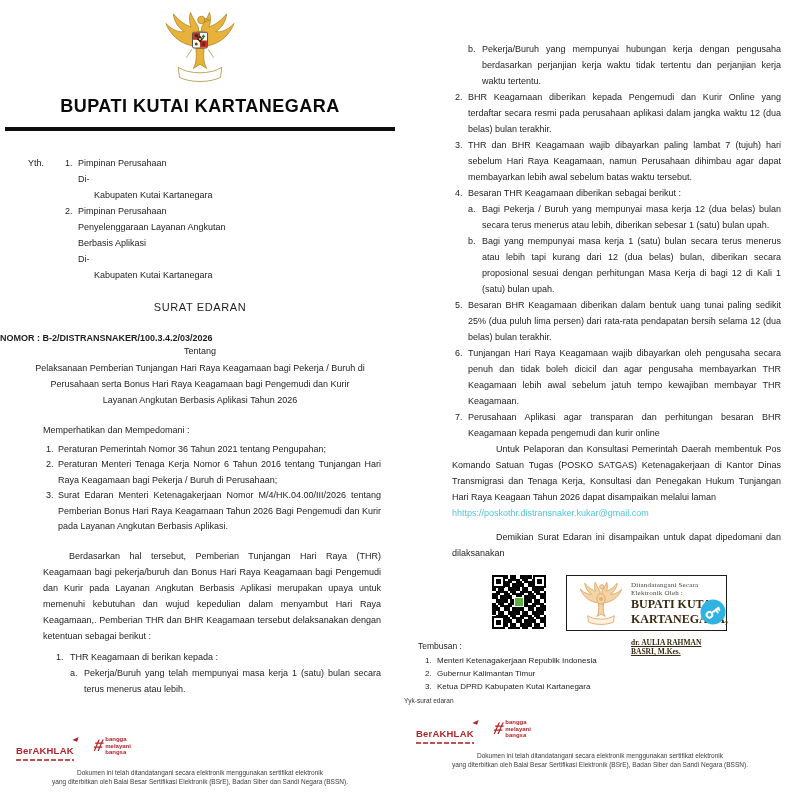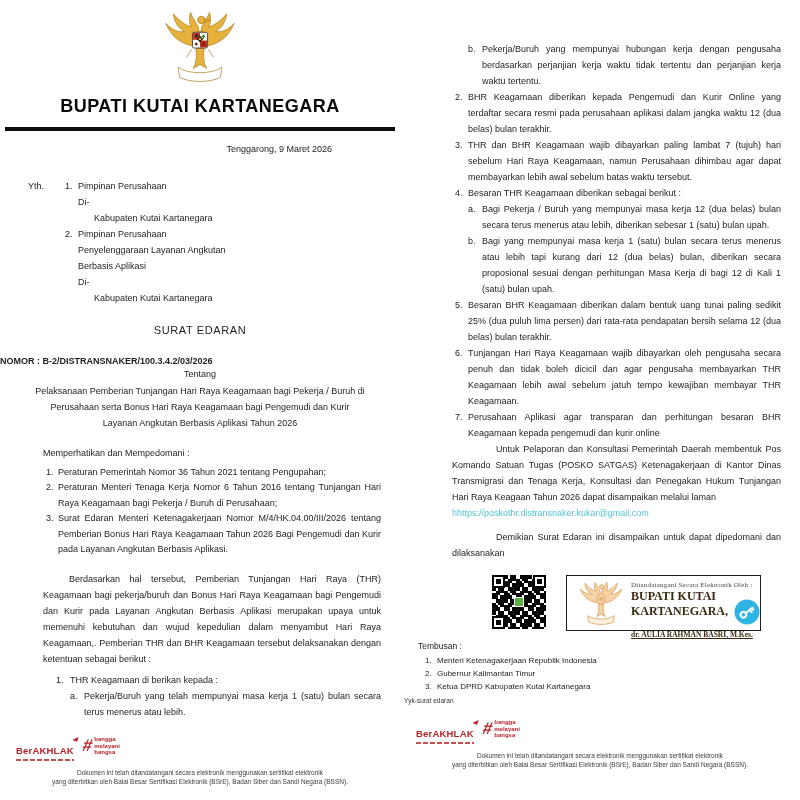--- a/index.html
+++ b/index.html
@@ -58,40 +58,40 @@
   .qr { width:54px; height:54px; position:relative; background:#fff;
         background-image:
           repeating-conic-gradient(#000 0% 25%, transparent 0% 50%),
           repeating-conic-gradient(#0b0b0b 0% 25%, #ffffff 0% 50%);
         background-size:8px 8px, 12px 12px; }
   .qr .finder { position:absolute; width:13px; height:13px; border:2.5px solid #000; background:#fff; }
   .qr .finder::after { content:""; position:absolute; inset:2px; background:#000; }
   .qr .f-tl { top:0; left:0; } .qr .f-tr { top:0; right:0; } .qr .f-bl { bottom:0; left:0; }
   .qr .center-dot { position:absolute; top:22px; left:22px; width:10px; height:10px;
                     background:#5eb043; border:1.5px solid #fff; }
-  .sig-box { width:195px; height:56px; border:1.6px solid #1c1c1c; position:relative;
+  .sig-box { width:161px; height:56px; border:1.6px solid #1c1c1c; position:relative;
              padding:5px 6px 0 64px; font-family:"Liberation Serif", serif; }
   .sig-wm { position:absolute; left:9px; top:3px; }
   .sig-l1 { font-size:7px; color:#4c463c; letter-spacing:.2px; }
   .sig-office { margin-top:0; font-size:12px; font-weight:bold; color:#3a2a12; }
   .sig-name { margin-top:11px; font-size:7.5px; font-weight:bold; color:#3a2a12;
               text-decoration:underline; }
   .key-badge { position:absolute; right:0px; top:23px; width:26px; height:26px; }
 
   
   .tembusan-head { margin:10px 0 0 18px; font-size:8.5px; }
   .tembusan-list { margin:3px 0 0 25px; font-size:8px; line-height:13px; }
   .tembusan-list .li-num { width:12px; }
   .small-note { margin:4px 0 0 4px; font-size:6.5px; color:#333; }
 
   
   .footer { position:absolute; left:0; right:0; }
   .footer-left  { bottom:14px; }
   .footer-right { bottom:31px; }
-  .footer-logos { display:flex; align-items:flex-start; gap:9px; margin-left:16px; }
+  .footer-logos { display:flex; align-items:flex-start; gap:20px; margin-left:16px; }
   .berakhlak { position:relative; padding-top:4px; }
   .ba-text { font-size:9.5px; font-weight:800; color:#b5242a; letter-spacing:.2px; }
   .ba-arrow { position:absolute; top:0; right:-4px; width:0; height:0;
               border-left:5px solid transparent; border-bottom:5px solid #b5242a;
               transform:rotate(18deg); }
   .ba-sub { height:2px; margin-top:1px; background:
             repeating-linear-gradient(90deg,#c0524f 0 5px, transparent 5px 7px); }
   .bangga { display:flex; align-items:center; gap:2px; }
   .hash { font-size:17px; font-weight:800; color:#b5242a; transform:skewX(-12deg);
           line-height:17px; }
@@ -127,21 +127,20 @@
           <circle cx="54.5" cy="50" r="2.2" fill="#4a4a10"></circle>
           <path d="M60 38 l-4.5 5 4.5 5 4.5 -5 z" fill="#111111"></path>
           <path d="M60 40 l1 2 2 0 -1.6 1.3 .6 2 -2 -1.2 -2 1.2 .6 -2 -1.6 -1.3 2 0 z" fill="#f4c430"></path>
         </g>
         <g fill="#ffffff" stroke="#a87b1e" stroke-width="1">
           <path d="M28 84 C42 95 78 95 92 84 L90 99 C74 107 46 107 30 99 Z"></path>
         </g>
       </svg>
       <div class="lh-title">BUPATI KUTAI KARTANEGARA</div>
       <div class="lh-rule"></div>
-      <div class="lh-date">Tenggarong, 9 Maret 2026</div>
     </div>
 
     <div class="addressee">
       <span class="yth">Yth.</span>
       <div>
         <div class="addr-item">
           <span class="addr-num">1.</span>
           <div>
             <div>Pimpinan Perusahaan</div>
             <div>Di-</div>

